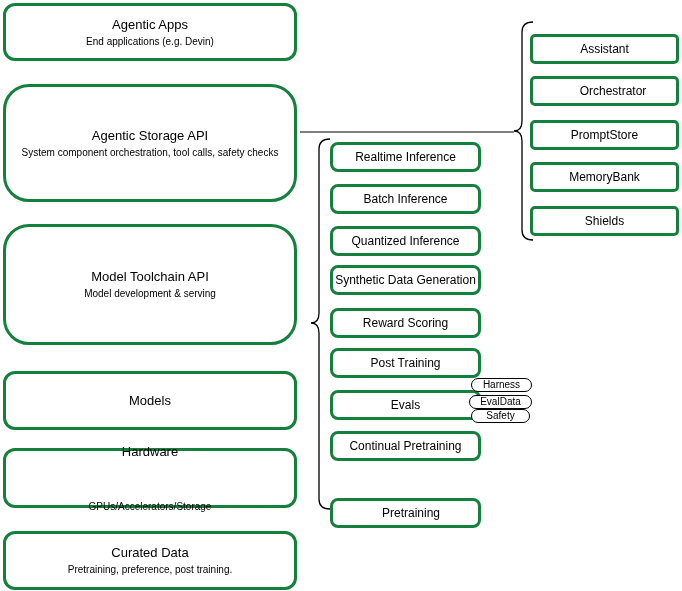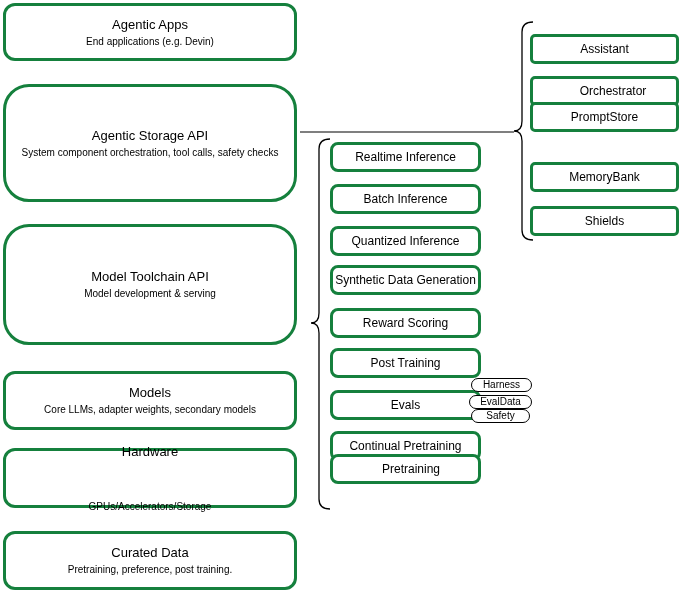--- a/index.html
+++ b/index.html
@@ -44,21 +44,20 @@
   <div class="node lbox r26" style="top:84px;height:118px;">
     <div class="t">Agentic Storage API</div>
     <div class="s">System component orchestration, tool calls, safety checks</div>
   </div>
   <div class="node lbox r26" style="top:224px;height:121px;">
     <div class="t">Model Toolchain API</div>
     <div class="s">Model development &amp; serving</div>
   </div>
   <div class="node lbox r12" style="top:371px;height:59px;">
     <div class="t">Models</div>
-    <div class="s">Core LLMs, adapter weights, secondary models</div>
   </div>
   <div class="node lbox r12" style="top:448px;height:60px;gap:38px;">
     <div class="t">Hardware</div>
     <div class="s">GPUs/Accelerators/Storage</div>
   </div>
   <div class="node lbox r12" style="top:531px;height:59px;">
     <div class="t">Curated Data</div>
     <div class="s">Pretraining, preference, post training.</div>
   </div>
 
@@ -79,41 +78,41 @@
   </div>
   <div class="node mbox" style="top:348px;">
     <span>Post Training</span>
   </div>
   <div class="node mbox" style="top:390px;">
     <span>Evals</span>
   </div>
   <div class="node mbox" style="top:431px;">
     <span>Continual Pretraining</span>
   </div>
-  <div class="node mbox" style="top:454px;padding-left:11px;">
+  <div class="node mbox" style="top:498px;padding-left:11px;">
     <span>Pretraining</span>
   </div>
 
   <div class="pill" style="left:471px;top:378px;width:61px;text-align:center;">
     <span>Harness</span>
   </div>
   <div class="pill" style="left:469px;top:395px;width:63px;">
     <span>EvalData</span>
   </div>
   <div class="pill" style="left:471px;top:409px;width:59px;">
     <span>Safety</span>
   </div>
 
   <div class="node rbox" style="top:34px;">
     <span>Assistant</span>
   </div>
   <div class="node rbox" style="top:76px;padding-left:17px;">
     <span>Orchestrator</span>
   </div>
-  <div class="node rbox" style="top:102px;">
+  <div class="node rbox" style="top:120px;">
     <span>PromptStore</span>
   </div>
   <div class="node rbox" style="top:162px;">
     <span>MemoryBank</span>
   </div>
   <div class="node rbox" style="top:206px;">
     <span>Shields</span>
   </div>
 
 </div>

